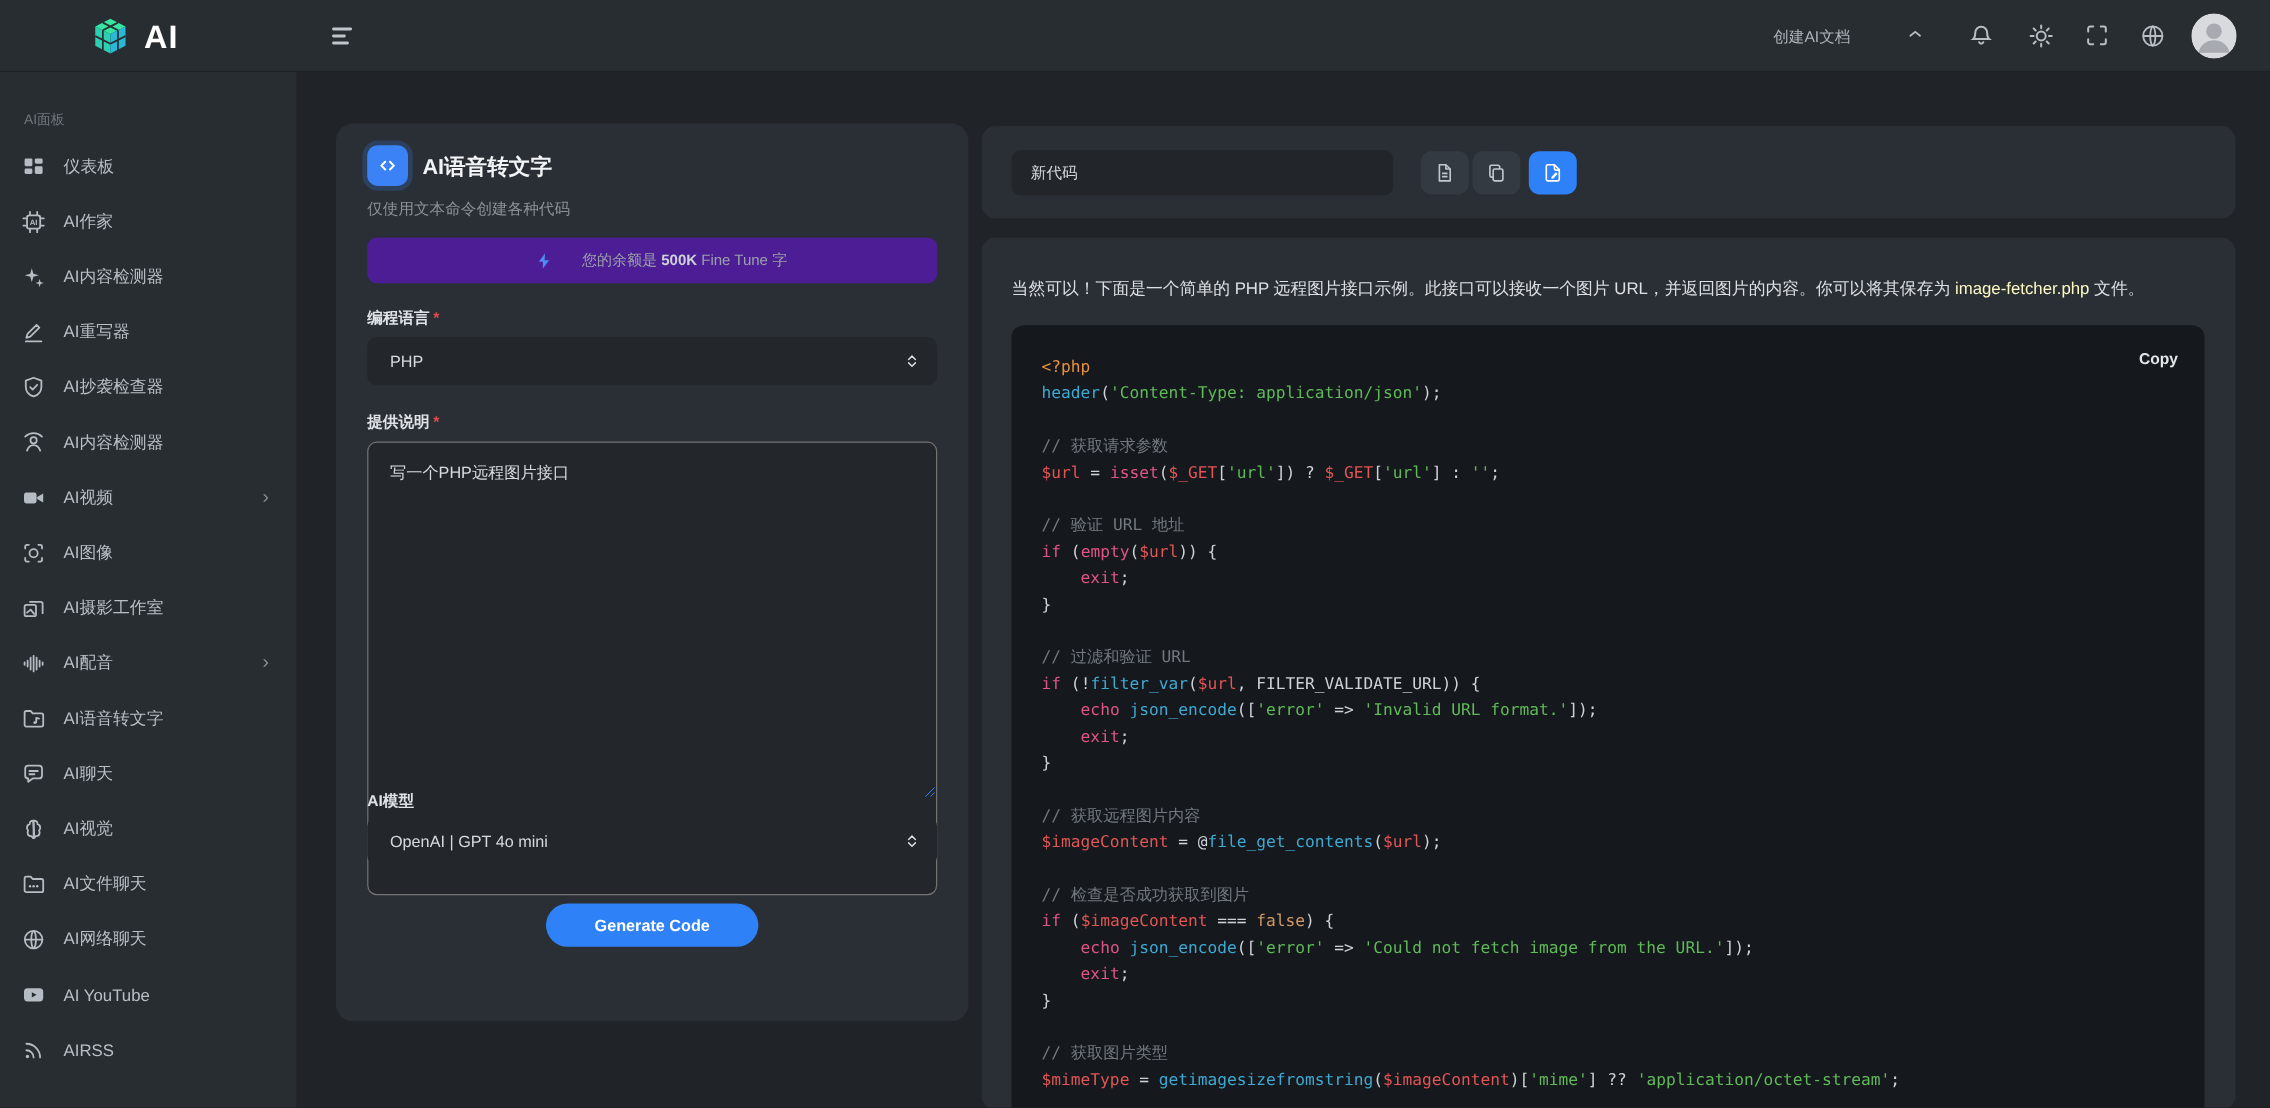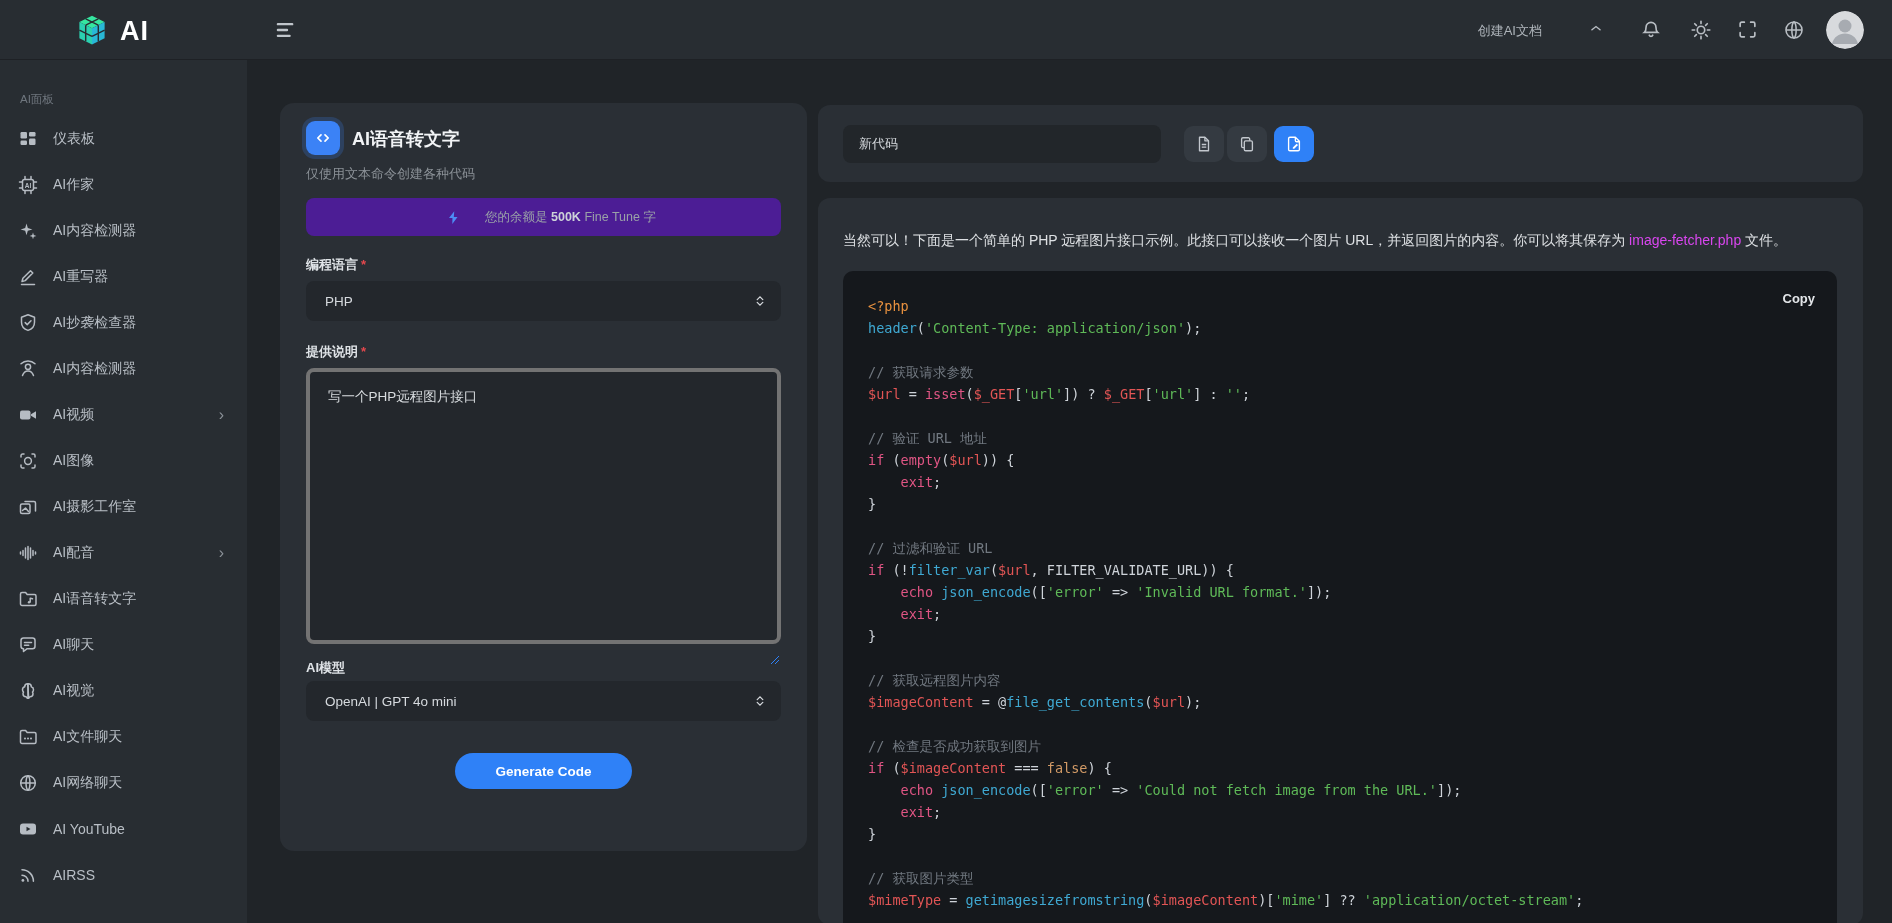--- a/index.html
+++ b/index.html
@@ -38,42 +38,42 @@
   .balance { position:absolute; left:26px; top:95px; width:475px; height:38px; background:#4c1d95;
     border-radius:8px; display:flex; align-items:center; padding-left:15px; gap:24px;justify-content:center; }
   .balance-text { font-size:12.5px; color:#9aa1a8; }
   .balance-amount { color:#cdd2d8; font-weight:700; }
   .f-label { position:absolute; left:26px; font-size:13px; font-weight:700; color:#dfe3e7; }
   .req { color:#e5484d; margin-left:3px; }
   .f-select { position:absolute; left:26px; width:475px; height:40px; background:#23272c; border-radius:8px;
     display:flex; align-items:center; padding:0 14px 0 19px; cursor:pointer; }
   .f-select span { font-size:13.5px; color:#d6dade; }
   .sel-caret { margin-left:auto; color:#6e757d; }
-  .f-textarea { position:absolute; left:26px; top:265px; width:475px; height:276px; background:#23272c;
-    border:4px solid #737373; border-radius:8px; color:#d8dcdf; font-size:13.5px;
+  .f-textarea { position:absolute; left:26px; top:265px; width:475px; height:378px; background:#23272c;
+    border:1px solid #737373; border-radius:8px; color:#d8dcdf; font-size:13.5px;
     font-family:"Liberation Sans","DejaVu Sans",sans-serif; padding:16px 18px; resize:none; outline:none; }
   .resize-grip { position:absolute; left:489px; top:551px; width:10px; height:10px;
     background:repeating-linear-gradient(135deg, transparent 0 2px, #2f81f7 2px 3px); 
     clip-path:polygon(100% 0,100% 100%,0 100%); }
   .gen-btn { position:absolute; left:175px; top:650px; width:177px; height:36px; border:none; cursor:pointer;
     background:#2f81f7; border-radius:18px; color:#fff; font-size:13.5px; font-weight:700;
     font-family:"Liberation Sans","DejaVu Sans",sans-serif; }
 
   
   .doc-card { left:818px; top:105px; width:1045px; height:77px; border-radius:12px; }
   .doc-input { position:absolute; left:25px; top:20px; width:318px; height:38px; background:#22262a;
     border:none; border-radius:8px; color:#d5d9dd; font-size:13px; padding:0 16px; outline:none;
     font-family:"Liberation Sans","DejaVu Sans",sans-serif; }
   .tb-btn { position:absolute; top:21px; width:40px; height:36px; border-radius:9px; border:none; cursor:pointer;
     background:#343a41; display:flex; align-items:center; justify-content:center; color:#c3c8ce; }
   .tb-btn.primary { background:#2f81f7; color:#fff; }
 
   .result-panel { left:818px; top:198px; width:1045px; height:727px; border-radius:12px; overflow:hidden; }
   .intro { position:absolute; left:25px; top:32px; width:995px; font-size:14px; color:#dde0e3; line-height:20px; }
-  .intro-code { color:#d946ef; }
+  .intro-code { color:#fef9c3; }
   .code-block { position:absolute; left:25px; top:73px; width:994px; height:900px;
     background:#15181c; border-radius:10px; }
   .copy-btn { position:absolute; right:22px; top:20px; color:#e3e6e9; font-size:13px; font-weight:700; cursor:pointer; }
   .code-content { position:absolute; left:25px; top:24px; right:20px;
     font-family:"DejaVu Sans Mono","Liberation Mono",monospace; font-size:13.5px; }
   .code-line { min-height:22px; line-height:22px; white-space:pre; }
   .tk-tag { color:#e8913f; } .tk-fn { color:#3fa9d3; } .tk-kw { color:#e05584; }
   .tk-var { color:#e25555; } .tk-str { color:#5fba58; } .tk-cm { color:#717880; }
   .tk-pl { color:#ced3d9; } .tk-const { color:#d19a66; }
 </style>

